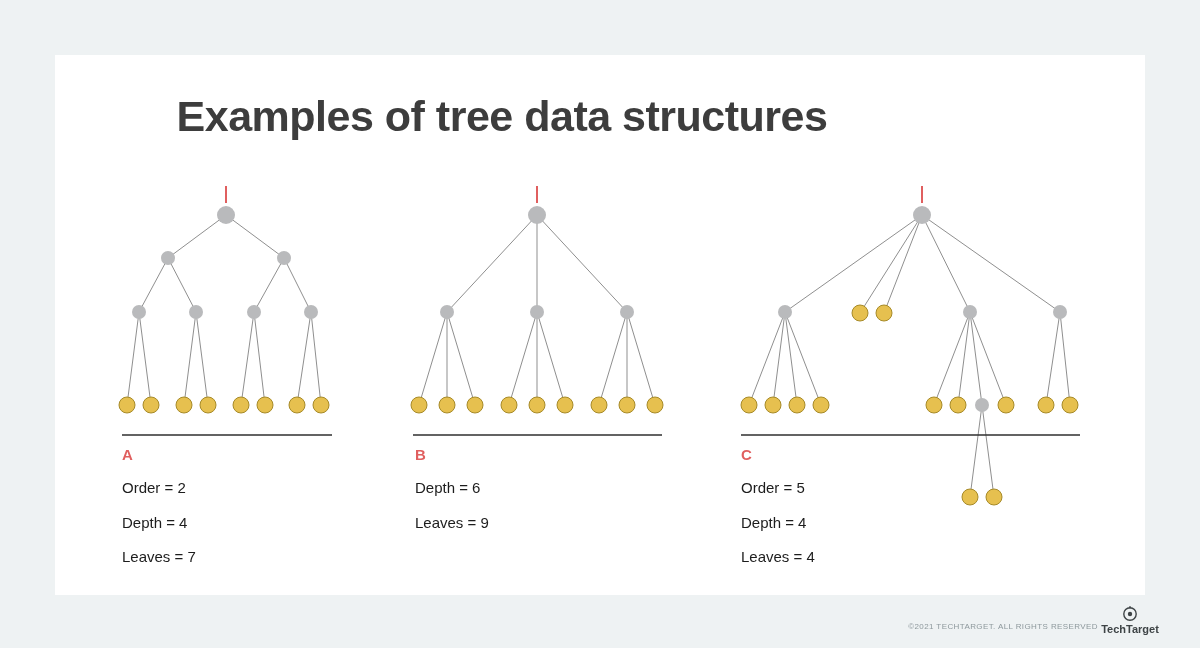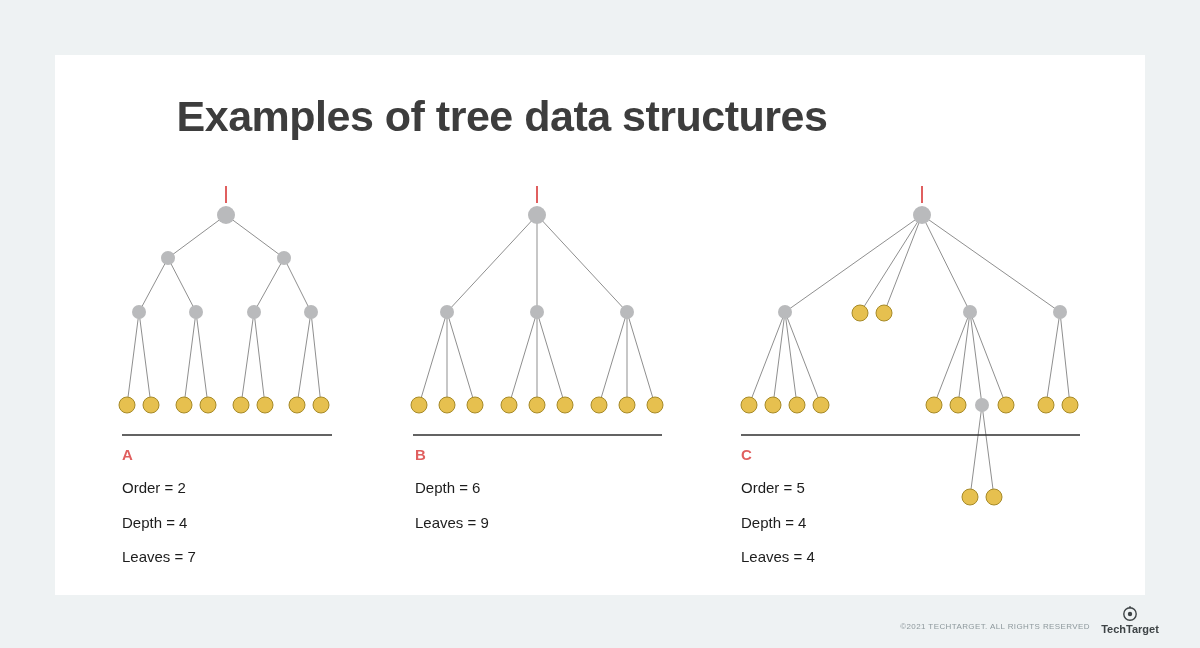--- a/index.html
+++ b/index.html
@@ -21,21 +21,21 @@
   .stats{position:absolute;top:446px;width:220px;}
   .stats-a{left:122px;}
   .stats-b{left:415px;}
   .stats-c{left:741px;}
   .tree-letter{
     font-size:15px;font-weight:bold;color:var(--accent-red,#e05f5f);
     margin-bottom:7px;
   }
   .stat{font-size:15px;color:var(--stat-text,#1d1d1d);line-height:18.5px;margin-top:16px;}
   .footer{
-    position:absolute;right:40px;top:606px;display:flex;align-items:flex-end;gap:10px;
+    position:absolute;right:40px;top:606px;display:flex;align-items:flex-end;gap:2px;
   }
   .copyright{
     font-size:8px;letter-spacing:0.4px;color:var(--footer-text,#8d989c);
     padding-bottom:4px;white-space:nowrap;
   }
   .logo{display:flex;flex-direction:column;align-items:center;width:60px;}
   .logo-text{font-size:11px;font-weight:bold;color:var(--logo-text,#3e4446);margin-top:1px;text-align:center;}
 </style>
 </head>
 <body>

